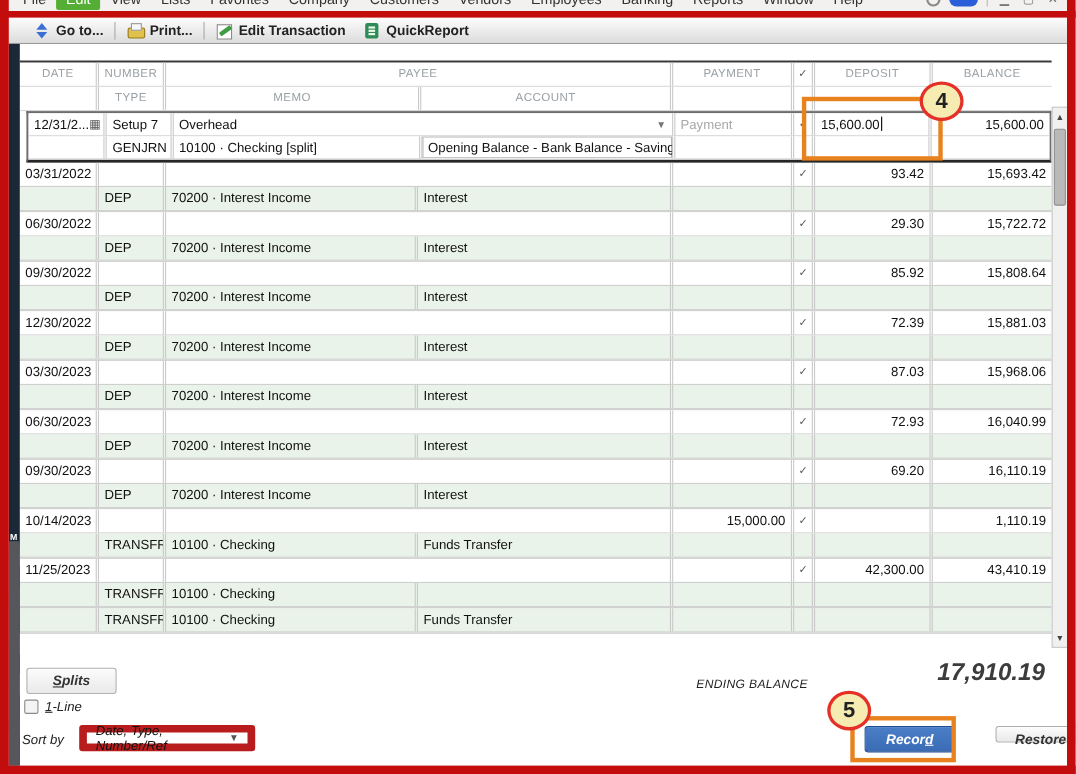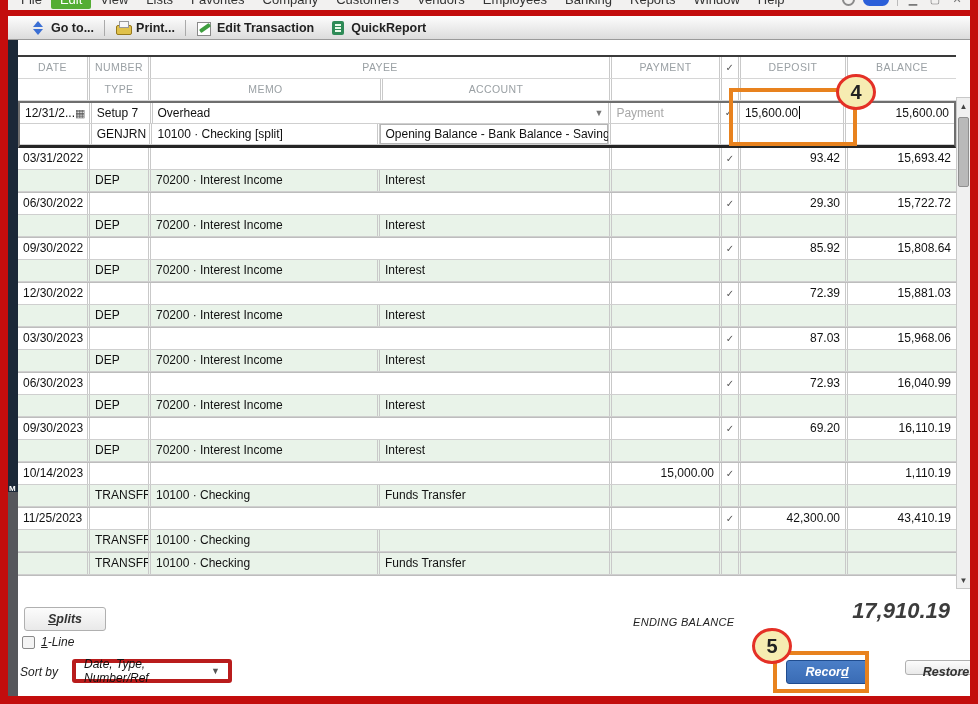--- a/index.html
+++ b/index.html
@@ -55,21 +55,21 @@
   .hdr { color:#9aa0a4; font-size:10.5px; letter-spacing:.4px; }
   .hdr .cell { text-align:center; }
   .txn .row-line.green { background:var(--row-green); }
   .txn { border-bottom:1px solid #bdbdbd; }
   .cell { padding:0 5px; border-right:3px double #c9c9c9; overflow:hidden; white-space:nowrap; height:100%; }
   .c-date{ width:72px; } .c-num{ width:61px; } .c-payee{ width:461px; }
   .c-acct{ width:229px; } .c-memo{ width:232px; }
   .c-pay{ width:110px; } .c-chk{ width:19px; padding:0 1px; text-align:center; font-size:10px; color:#555; }
   .c-dep{ width:107px; } .c-bal{ width:108px; border-right:none; }
   .num { text-align:right; }
-  .txn.selected { border:2px solid #6e6e6e; border-bottom:3px solid #262626; }
+  .txn.selected { border:2px solid #6e6e6e; border-bottom:3px solid #262626;margin-left:6px; }
   .txn.selected .row-line { height:21px; line-height:20px; }
   .txn.selected .c-date { display:flex; justify-content:space-between; align-items:center; }
   .cal { font-size:11px; color:#555; }
   .c-payee.with-dd { display:flex; justify-content:space-between; align-items:center; }
   .dd { color:#777; font-size:9px; }
   .placeholder { color:#a8a8a8; }
   .memo-box { box-shadow:inset 0 0 0 1px #b5b5b5; background:#fff; }
   .caret { display:inline-block; width:1px; height:13px; background:#000; vertical-align:-2px; margin-left:1px; }
 
   
@@ -79,21 +79,21 @@
   .v-thumb { position:absolute; left:1px; top:19px; width:11px; height:70px; background:#b9b9b9; border:1px solid #8f8f8f; border-radius:2px; }
 
   
   .footer { position:absolute; left:18px; top:586px; width:938px; height:110px; background:#fff;font-style:italic; }
   .btn { border:1px solid #b0b0b0; border-radius:3px; background:linear-gradient(#fcfcfc,#e9e9e9); font-size:12.5px; font-weight:bold; color:#333; text-align:center; }
   .splits-btn { position:absolute; left:6px; top:21px; width:82px; height:24px; line-height:22px; }
   .accel { text-decoration:underline; }
   .oneline { position:absolute; left:4px; top:49px; display:flex; align-items:center; gap:6px; font-size:12px; color:#222; }
   .checkbox { width:13px; height:13px; border:1px solid #8a8a8a; background:#f4f4f4; border-radius:2px; }
   .sortby-label { position:absolute; left:2px; top:79px; font-size:12px; color:#222; }
-  .sortby { position:absolute; left:54px; top:73px; width:160px; height:24px; background:#fff; border:4px solid #b91c1c; border-radius:3px; font-size:12px; color:#111; display:flex; align-items:center; justify-content:space-between; padding:0 8px; }
+  .sortby { position:absolute; left:54px; top:73px; width:160px; height:24px; background:#fff; border:7px solid #b91c1c; border-radius:3px; font-size:12px; color:#111; display:flex; align-items:center; justify-content:space-between; padding:0 8px; }
   .sortby .dd { font-size:9px; color:#555; }
   .eb-label { position:absolute; left:615px; top:30px; font-size:11px; color:#222; letter-spacing:.3px; }
   .eb-value { position:absolute; right:6px; top:12px; font-size:22px; font-weight:bold; color:#3c3c3c; }
   .record-btn { position:absolute; left:768px; top:74px; width:82px; height:24px; line-height:22px;
     background:linear-gradient(#4a7ec7,var(--record-blue)); border:1px solid #1f4c8f; color:#fff; font-size:12.5px; font-weight:bold; text-align:center; border-radius:3px; }
   .restore-btn { position:absolute; left:860px; top:74px; width:82px; height:15px; line-height:22px;margin-left:27px; }
 
   
   .ann-rect { position:absolute; border:4px solid var(--ann-orange); z-index:60; }
   .rect-4 { left:729px; top:88px; width:128px; height:58px; }

